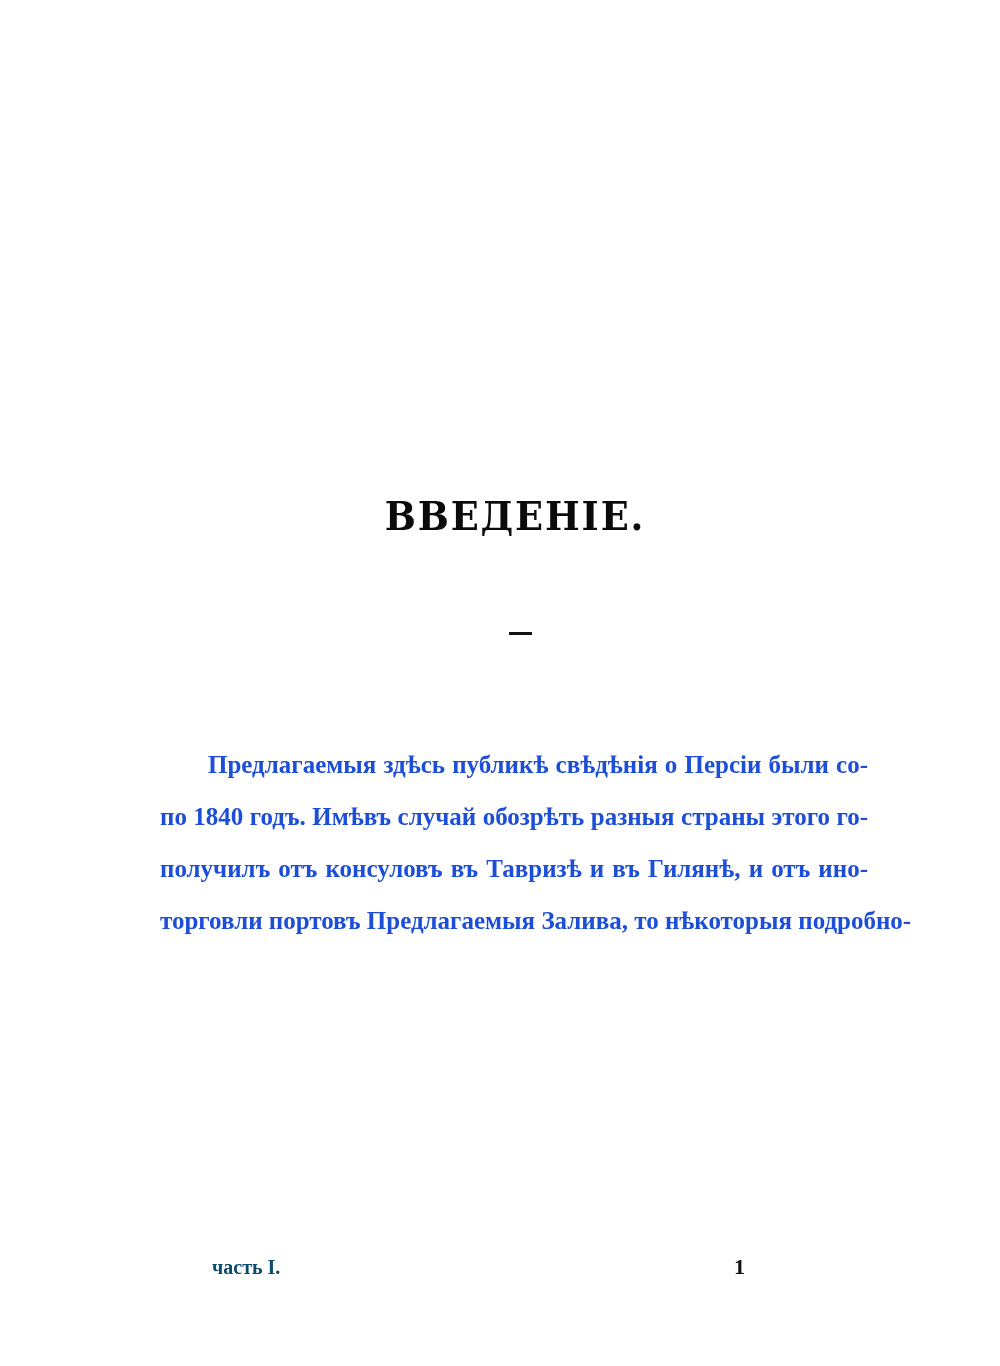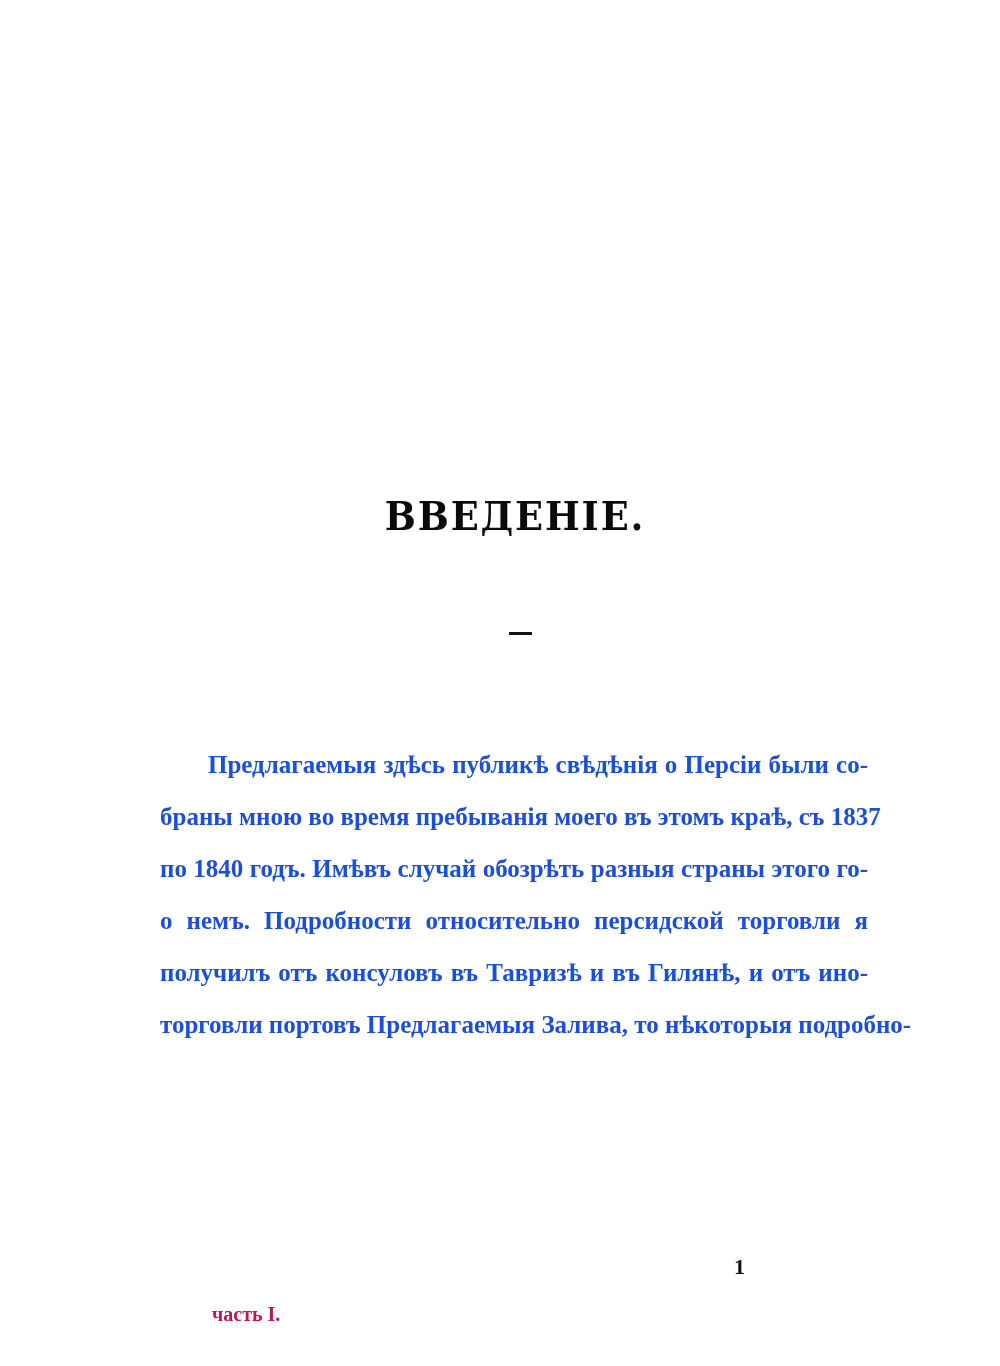--- a/index.html
+++ b/index.html
@@ -68,22 +68,21 @@
     .line.last {
       text-align-last: left;
     }
     .footer-sig {
       position: absolute;
       top: 1256px;
       left: 212px;
       font-family: "Liberation Serif", "DejaVu Serif", serif;
       font-weight: bold;
       font-size: 20px;
-      color: #be185d;
-      margin-top: 47px;
+      color: #0c4a6e;
     }
     .footer-num {
       position: absolute;
       top: 1254px;
       left: 734px;
       font-family: "Liberation Serif", "DejaVu Serif", serif;
       font-weight: bold;
       font-size: 22px;
       color: #111111;
     }
@@ -92,23 +91,21 @@
 <body>
 
 <div class="page">
 
   <div class="title">ВВЕДЕНІЕ.</div>
 
   <div class="rule"></div>
 
   <div class="body-text">
     <span class="line indent">Предлагаемыя здѣсь публикѣ свѣдѣнія о Персіи были со-</span>
-    <span class="line">браны мною во время пребыванія моего въ этомъ краѣ, съ 1837</span>
     <span class="line">по 1840 годъ. Имѣвъ случай обозрѣть разныя страны этого го-</span>
-    <span class="line">о немъ.  Подробности относительно персидской торговли я</span>
     <span class="line">получилъ отъ консуловъ въ Тавризѣ и въ Гилянѣ, и отъ ино-</span>
     <span class="line">торговли портовъ Предлагаемыя Залива, то нѣкоторыя подробно-</span>
   </div>
 
   <div class="footer-sig">часть I.</div>
   <div class="footer-num">1</div>
 
 </div>
 
 </body></html>

